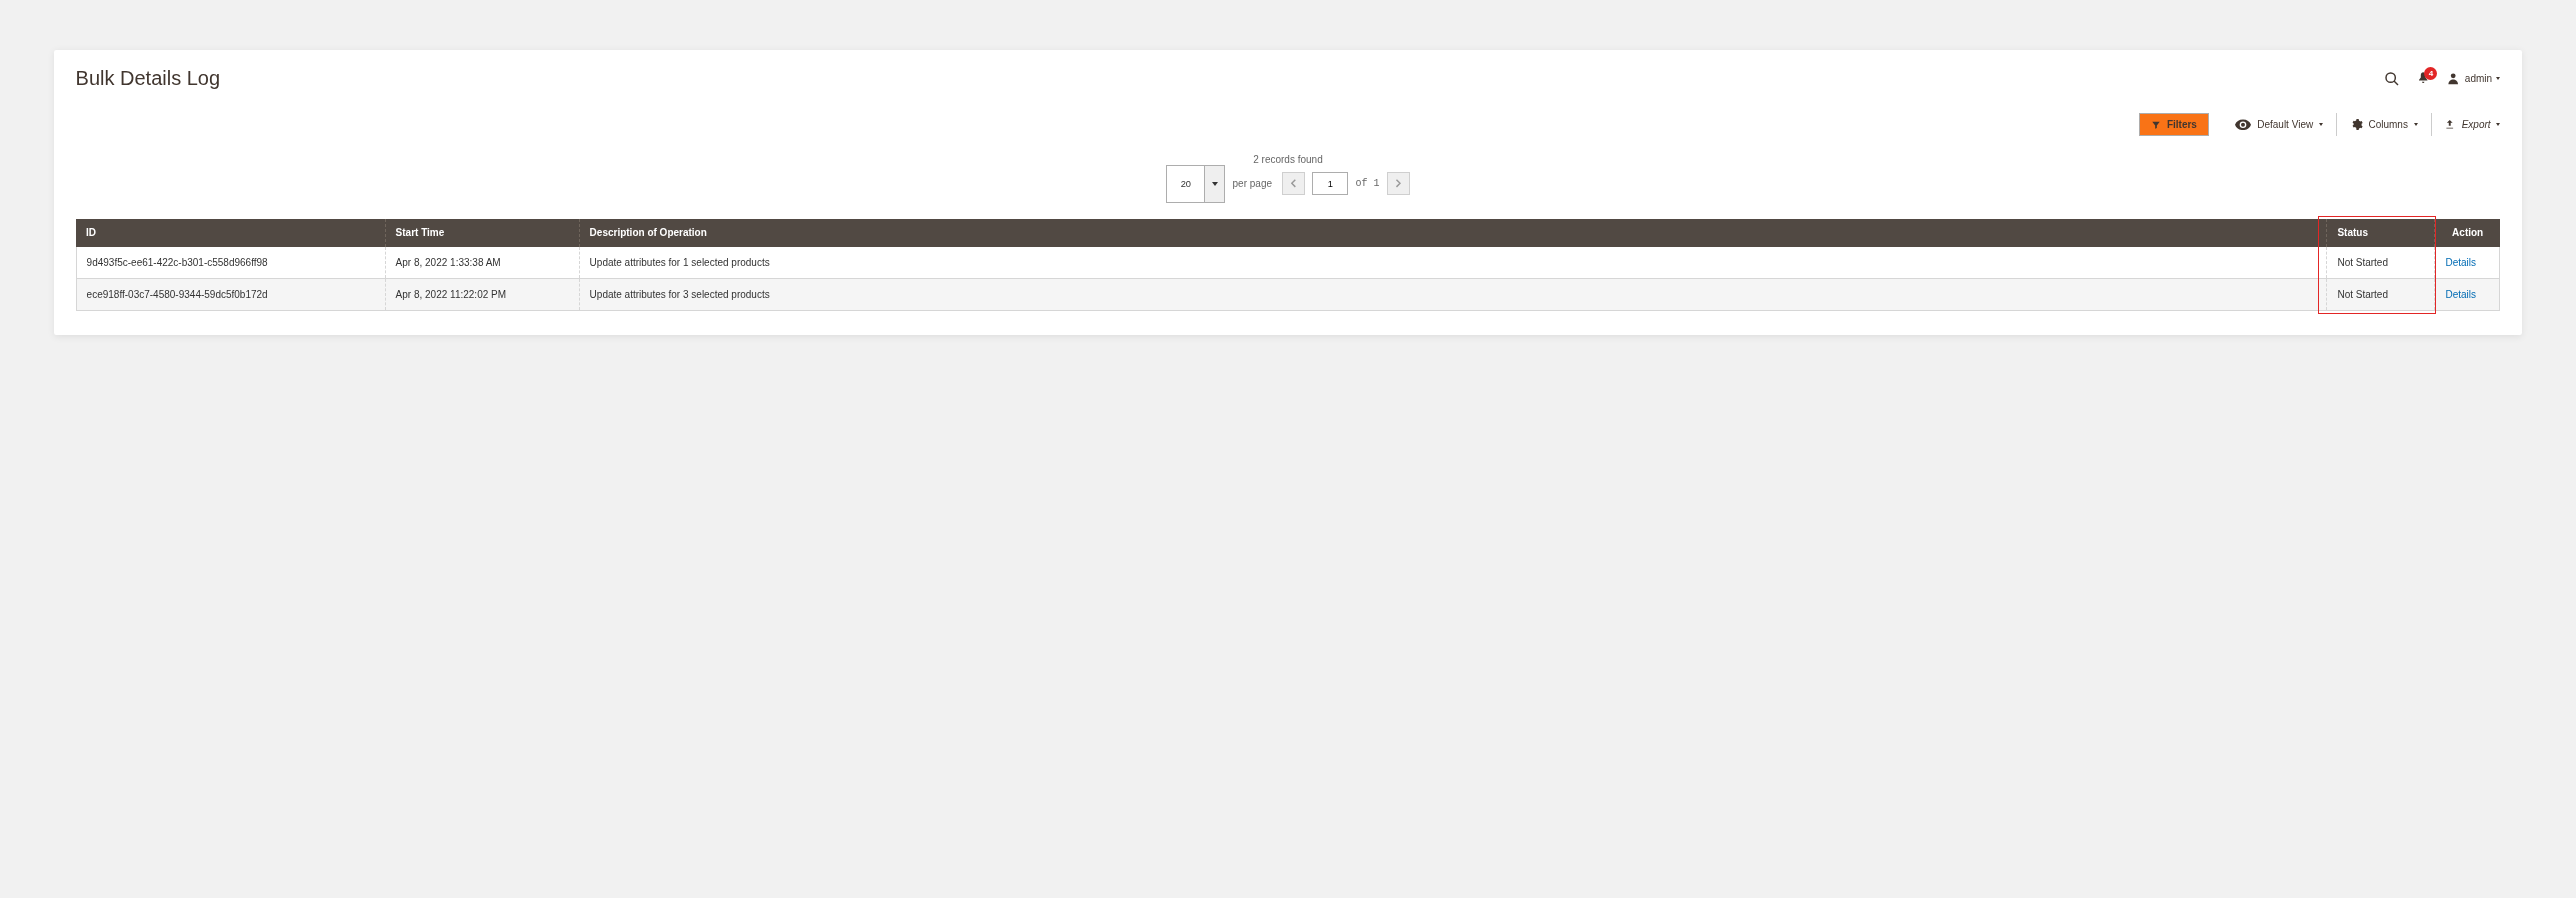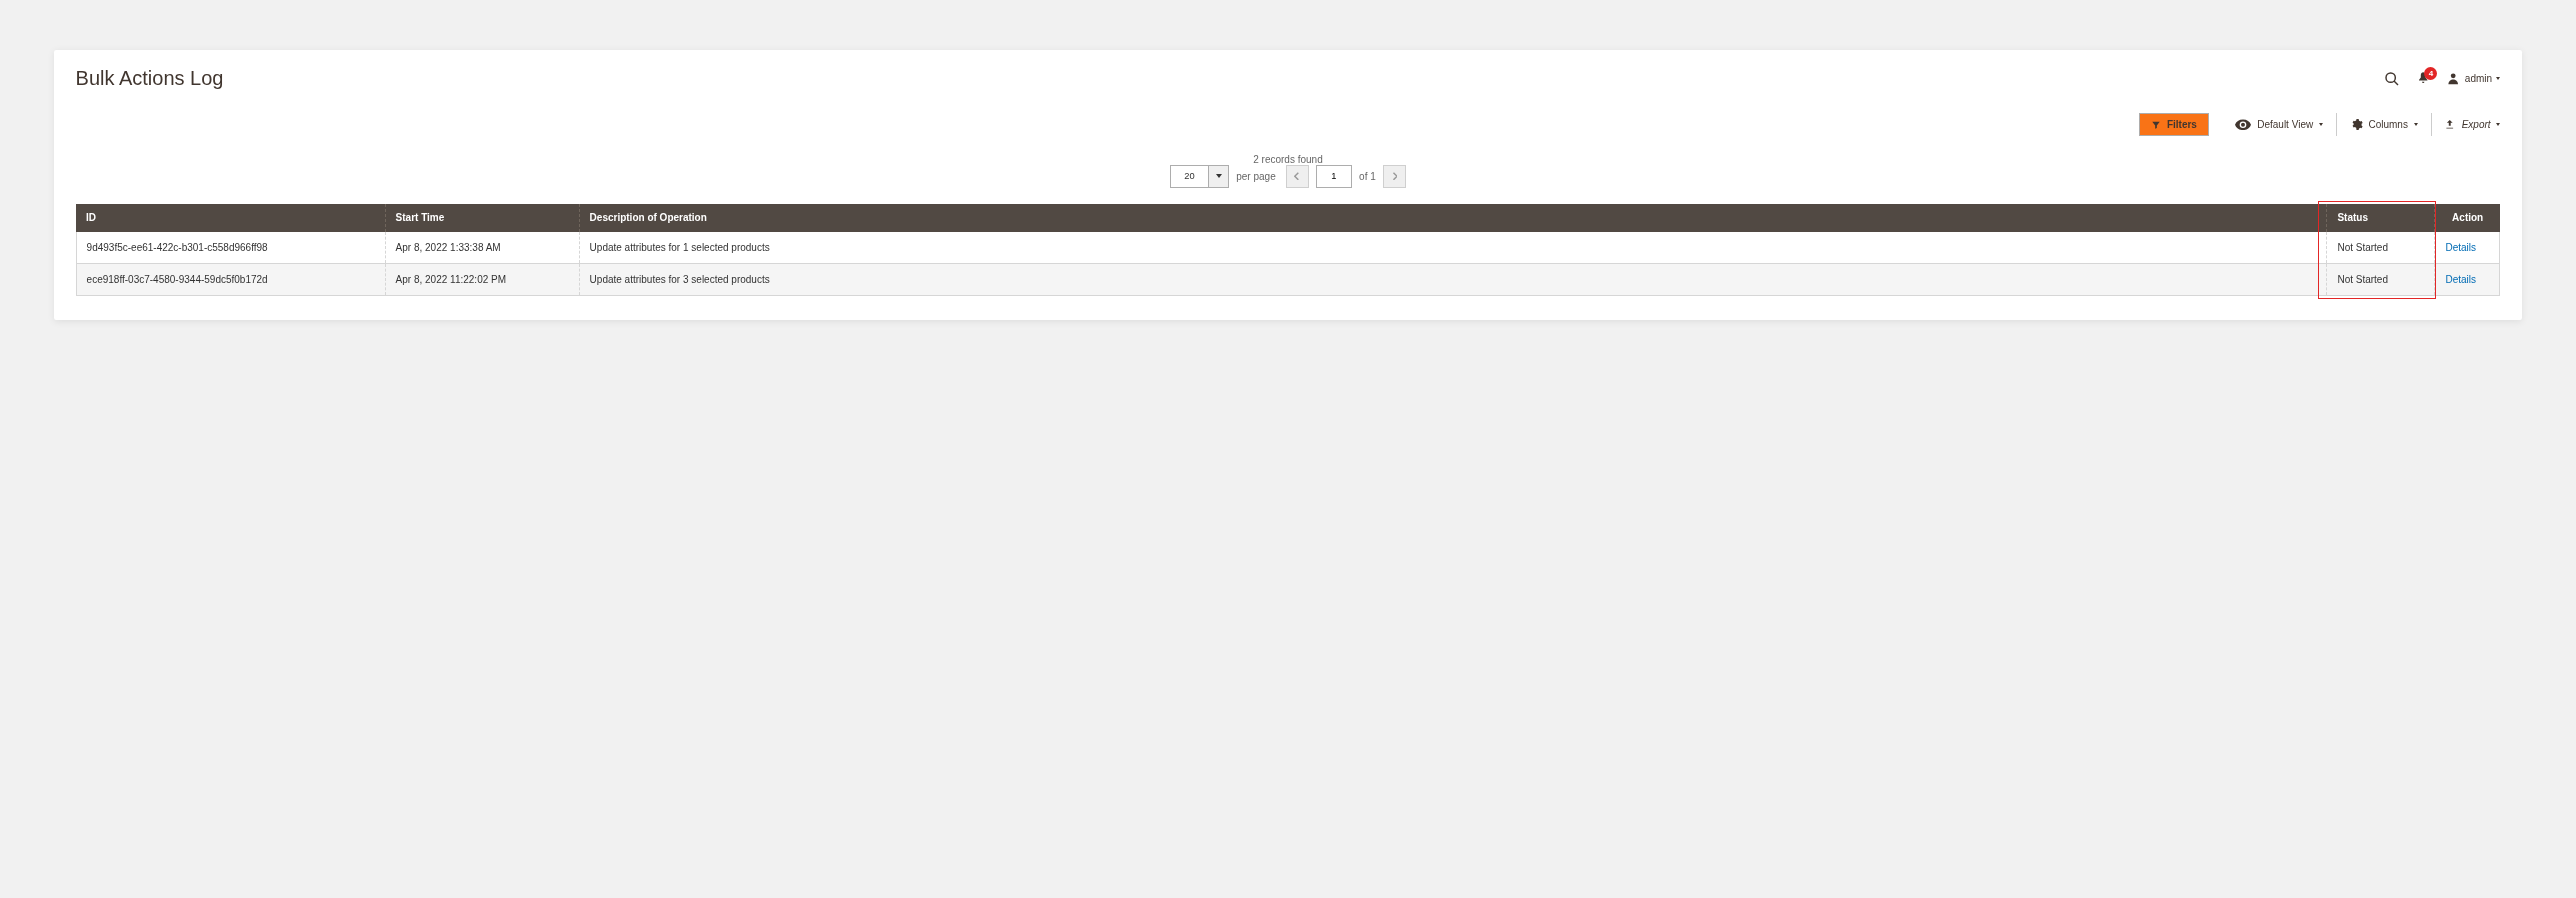--- a/index.html
+++ b/index.html
@@ -134,21 +134,21 @@
   .input-box {
     border: 0.7px solid #adadad;
     height: 23px;
     width: 36px;
     text-align: center;
     font-size: 9.3px;
     background: #fff;
   }
   .select-wrap {
     display: flex;
-    height: 23px;
+    height: 38px;
   }
   .select-value {
     border: 0.7px solid #adadad;
     width: 39px;
     display: flex;
     align-items: center;
     justify-content: center;
     font-size: 9.3px;
     background: #fff;
   }
@@ -167,21 +167,21 @@
     width: 23px;
     height: 23px;
     background: #efefef;
     border: 0.7px solid #cfcfcf;
     display: flex;
     align-items: center;
     justify-content: center;
     cursor: pointer;
     color: #999;
   }
-  .page-of { color: #666; font-size: 10px; }
+  .page-of { color: #666; font-size: 10px; font-family: Liberation Mono, monospace; }
   table.data-grid {
     width: 100%;
     border-collapse: collapse;
     border-radius: 26px;
   }
   .data-grid thead th {
     background: #514943;
     color: #fff;
     text-align: left;
     font-weight: 600;
@@ -216,21 +216,21 @@
     pointer-events: none;
   }
 </style>
 </head>
 <body>
 
 <div class="page-wrapper">
   <div class="card">
 
     <div class="header">
-      <h1 class="page-title">Bulk Actions Log</h1>
+      <h1 class="page-title">Bulk Details Log</h1>
       <div class="header-right">
         <div class="header-icon">
           <svg width="16" height="16" viewBox="0 0 24 24" fill="none" stroke="#41362f" stroke-width="2.2">
               <circle cx="10" cy="10" r="7"></circle>
               <line x1="21" y1="21" x2="15" y2="15"></line>
             </svg>
         </div>
         <div class="header-icon">
           <svg width="14.4" height="14.4" viewBox="0 0 24 24" fill="#41362f">
               <path d="M12 2C10 2 8 4 8 7v4l-3 4v1h14v-1l-3-4V7c0-3-2-5-4-5zM10 18a2 2 0 004 0h-4z"></path>

